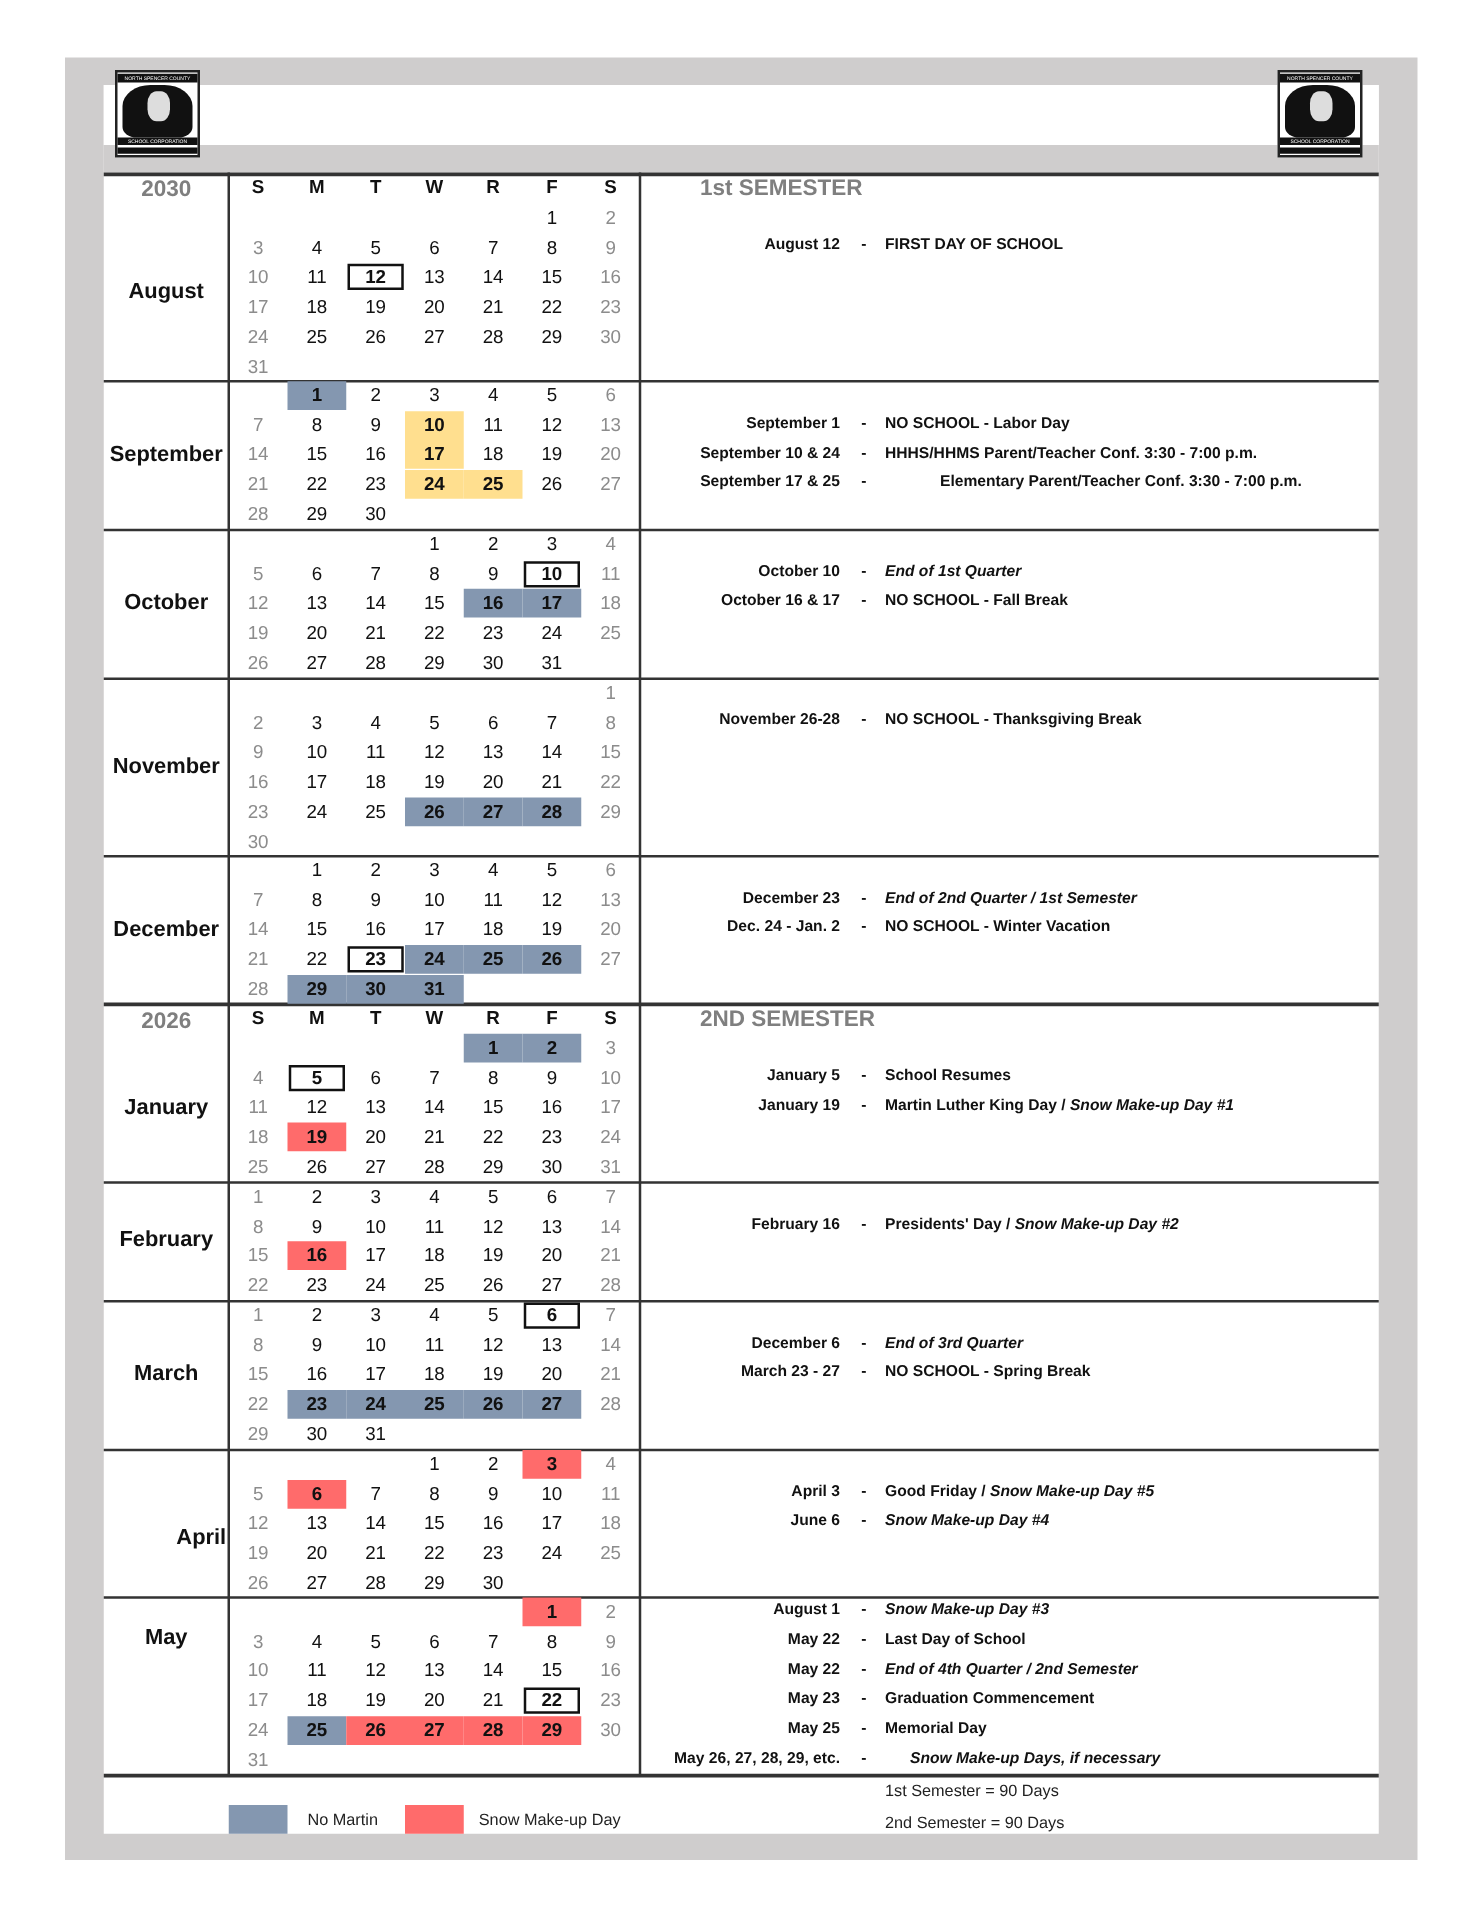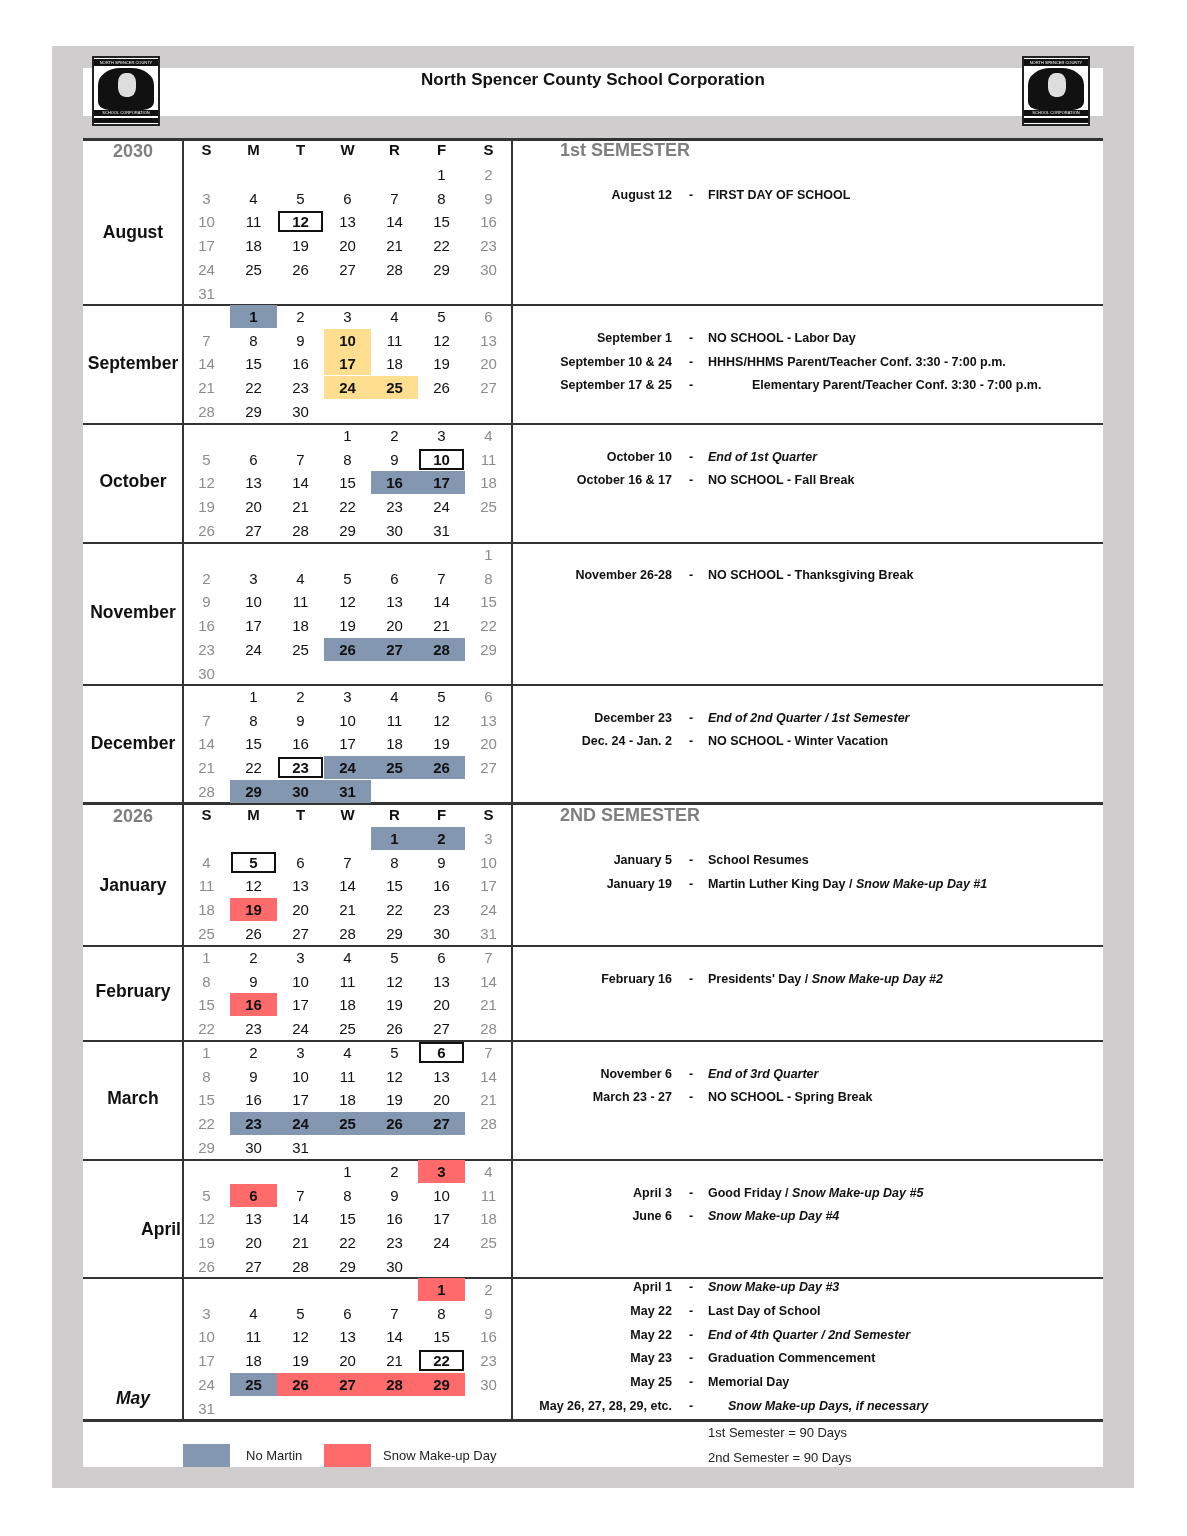--- a/index.html
+++ b/index.html
@@ -37,21 +37,20 @@
   .legend-lbl { position:absolute; font-size:13px; color:#222; }
   .totals { position:absolute; left:708px; font-size:13px; color:#222; }
 </style>
 </head>
 <body>
 
 <div class="frame"></div>
 <div class="page"></div>
 
 <div class="titlebar">
-  <div class="t1">North Spencer County School Corporation</div>
 </div>
 <div class="gapband"></div>
 
 <div class="logo" style="left:92px;top:56px;">
   <div class="lt">NORTH SPENCER COUNTY</div>
   <div class="tree"></div>
   <div class="face"></div>
   <div class="lb">SCHOOL CORPORATION</div>
   <div class="lb2"></div>
 </div>
@@ -378,21 +377,21 @@
     <div class="day" style="left: 277px; top: 1231.1px;">21</div>
     <div class="day" style="left: 324px; top: 1231.1px;">22</div>
     <div class="day" style="left: 371px; top: 1231.1px;">23</div>
     <div class="day" style="left: 418px; top: 1231.1px;">24</div>
     <div class="day wk" style="left: 465px; top: 1231.1px;">25</div>
     <div class="day wk" style="left: 183px; top: 1254.8px;">26</div>
     <div class="day" style="left: 230px; top: 1254.8px;">27</div>
     <div class="day" style="left: 277px; top: 1254.8px;">28</div>
     <div class="day" style="left: 324px; top: 1254.8px;">29</div>
     <div class="day" style="left: 371px; top: 1254.8px;">30</div>
-    <div class="monthlbl" style="top: 1388px; font-style: italic;">May</div>
+    <div class="monthlbl" style="top: 1299px;">May</div>
     <div class="day b snow" style="left: 418px; top: 1278px;">1</div>
     <div class="day wk" style="left: 465px; top: 1278px;">2</div>
     <div class="day wk" style="left: 183px; top: 1301.7px;">3</div>
     <div class="day" style="left: 230px; top: 1301.7px;">4</div>
     <div class="day" style="left: 277px; top: 1301.7px;">5</div>
     <div class="day" style="left: 324px; top: 1301.7px;">6</div>
     <div class="day" style="left: 371px; top: 1301.7px;">7</div>
     <div class="day" style="left: 418px; top: 1301.7px;">8</div>
     <div class="day wk" style="left: 465px; top: 1301.7px;">9</div>
     <div class="day wk" style="left: 183px; top: 1325.4px;">10</div>
@@ -448,33 +447,33 @@
     <div class="evtext" style="top: 734px;"><span>NO SCHOOL - Winter Vacation</span></div>
     <div class="evdate" style="top: 853px;">January 5</div>
     <div class="evdash" style="top: 853px;">-</div>
     <div class="evtext" style="top: 853px;"><span>School Resumes</span></div>
     <div class="evdate" style="top: 877px;">January 19</div>
     <div class="evdash" style="top: 877px;">-</div>
     <div class="evtext" style="top: 877px;"><span>Martin Luther King Day / </span><i>Snow Make-up Day #1</i></div>
     <div class="evdate" style="top: 972px;">February 16</div>
     <div class="evdash" style="top: 972px;">-</div>
     <div class="evtext" style="top: 972px;"><span>Presidents' Day / </span><i>Snow Make-up Day #2</i></div>
-    <div class="evdate" style="top: 1067px;">November 6</div>
+    <div class="evdate" style="top: 1067px;">December 6</div>
     <div class="evdash" style="top: 1067px;">-</div>
     <div class="evtext" style="top: 1067px;"><i>End of 3rd Quarter</i></div>
     <div class="evdate" style="top: 1090px;">March 23 - 27</div>
     <div class="evdash" style="top: 1090px;">-</div>
     <div class="evtext" style="top: 1090px;"><span>NO SCHOOL - Spring Break</span></div>
     <div class="evdate" style="top: 1186px;">April 3</div>
     <div class="evdash" style="top: 1186px;">-</div>
     <div class="evtext" style="top: 1186px;"><span>Good Friday / </span><i>Snow Make-up Day #5</i></div>
     <div class="evdate" style="top: 1209px;">June 6</div>
     <div class="evdash" style="top: 1209px;">-</div>
     <div class="evtext" style="top: 1209px;"><i>Snow Make-up Day #4</i></div>
-    <div class="evdate" style="top: 1280px;">April 1</div>
+    <div class="evdate" style="top: 1280px;">August 1</div>
     <div class="evdash" style="top: 1280px;">-</div>
     <div class="evtext" style="top: 1280px;"><i>Snow Make-up Day #3</i></div>
     <div class="evdate" style="top: 1304px;">May 22</div>
     <div class="evdash" style="top: 1304px;">-</div>
     <div class="evtext" style="top: 1304px;"><span>Last Day of School</span></div>
     <div class="evdate" style="top: 1328px;">May 22</div>
     <div class="evdash" style="top: 1328px;">-</div>
     <div class="evtext" style="top: 1328px;"><i>End of 4th Quarter / 2nd Semester</i></div>
     <div class="evdate" style="top: 1351px;">May 23</div>
     <div class="evdash" style="top: 1351px;">-</div>

